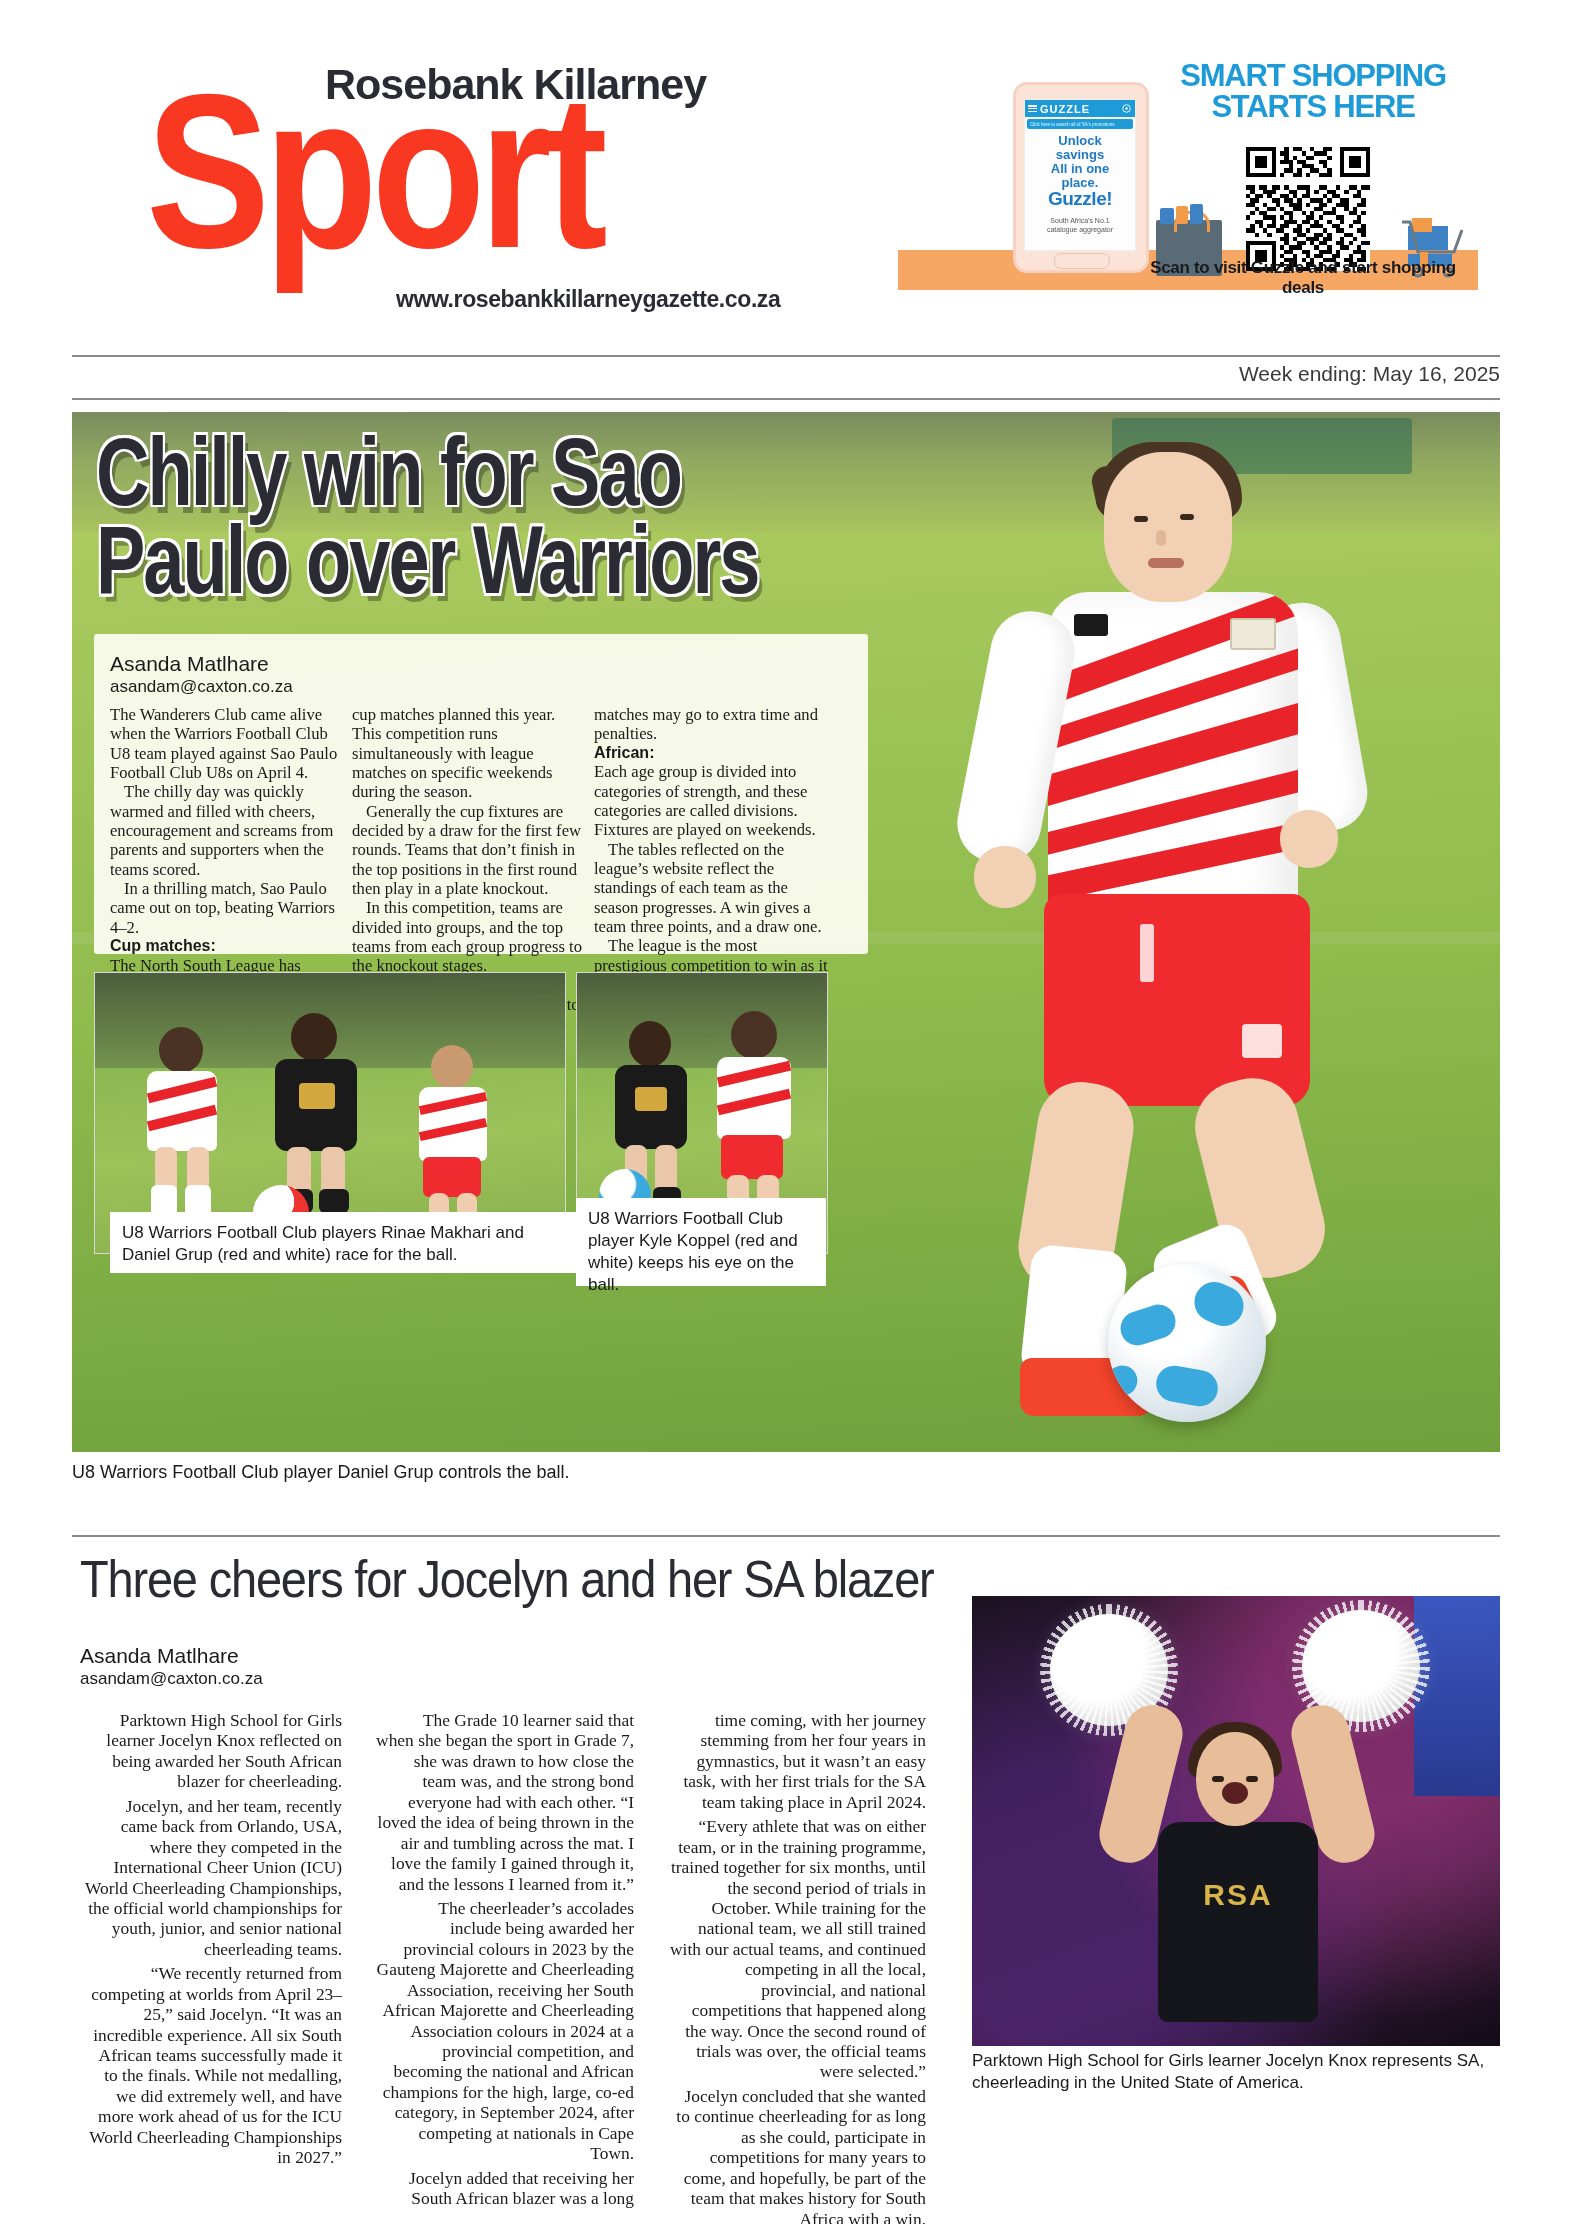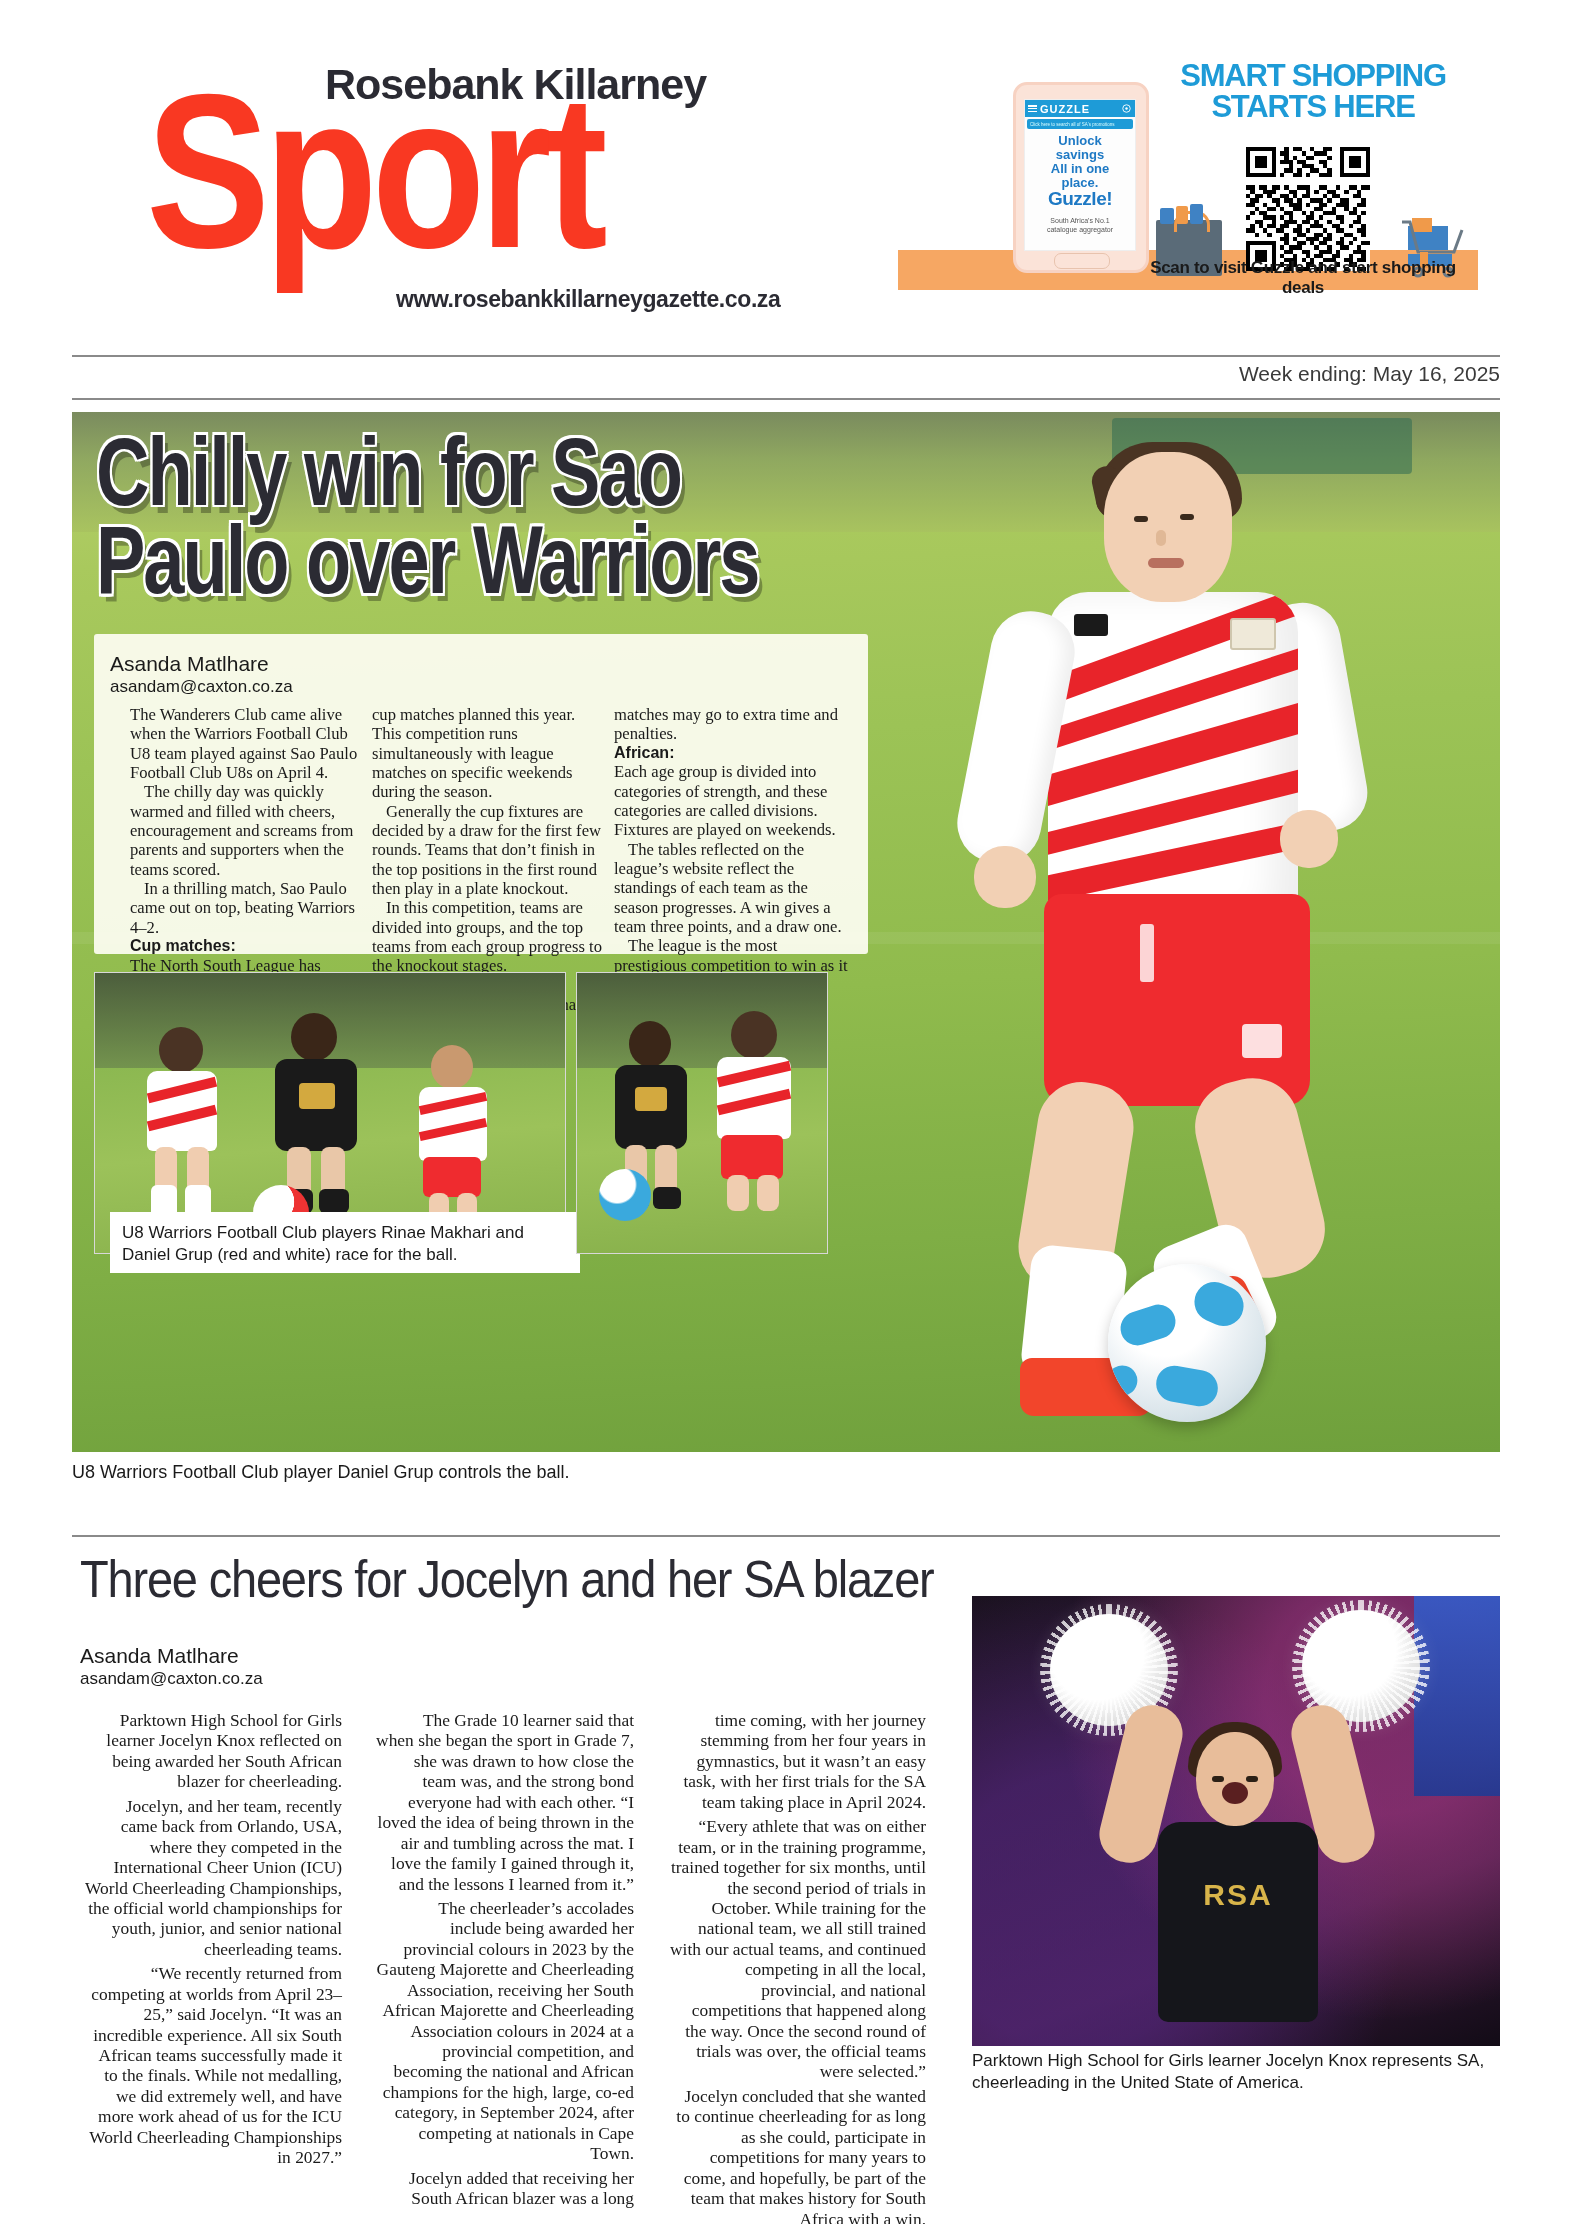--- a/index.html
+++ b/index.html
@@ -74,21 +74,21 @@
 
   
   .h1{position:absolute;left:24px;top:16px;width:840px;font-size:74px;line-height:.92;font-weight:bold;color:#2b2b33;
       letter-spacing:-2px;transform:scaleY(1.3);transform-origin:left top;
       text-shadow:-2px -2px 0 #fff,2px -2px 0 #fff,-2px 2px 0 #fff,2px 2px 0 #fff,0 -2px 0 #fff,0 2px 0 #fff,-2px 0 0 #fff,2px 0 0 #fff,5px 6px 0 rgba(0,0,0,.30);}
 
   
   .panel{position:absolute;left:22px;top:222px;width:774px;height:320px;background:rgba(253,253,242,.93);border-radius:3px;padding:18px 16px 10px 16px;box-sizing:border-box;}
   .byline-name{font-size:21px;font-family:"Liberation Sans",sans-serif;color:#1a1a1a;}
   .byline-mail{font-size:17px;font-family:"Liberation Sans",sans-serif;color:#1a1a1a;margin-top:1px;}
-  .cols3{display:flex;gap:6px;margin-top:0;margin-left:20px;}
+  .cols3{display:flex;gap:6px;margin-top:0;}
   .col{width:236px;font-family:"Liberation Serif",serif;font-size:16.6px;line-height:1.165;color:#1a1a1a;text-align:left;}
   .col p{margin:0;text-indent:14px;}
   .col p.first{text-indent:0;}
   .sub{font-family:"Liberation Sans",sans-serif;font-weight:bold;font-size:16px;}
   .colbody{margin-top:8px;}
 
   
   .subphoto{position:absolute;overflow:hidden;border:1px solid #d8d8d8;background:#7fae45;}
   .sp1{left:22px;top:560px;width:470px;height:280px;}
   .sp2{left:504px;top:560px;width:250px;height:280px;}
@@ -523,20 +523,21 @@
           <div class="k-head" style="left:32px;top:0;width:46px;height:48px;background:#4a3324"></div>
           <div class="k-body" style="left:18px;top:46px;width:74px;height:82px;background:#fff"></div>
           <div style="position:absolute;left:18px;top:58px;width:74px;height:10px;background:#e8242a;transform:rotate(-13deg)"></div>
           <div style="position:absolute;left:18px;top:86px;width:74px;height:10px;background:#e8242a;transform:rotate(-13deg)"></div>
           <div style="position:absolute;left:22px;top:124px;width:62px;height:44px;background:#ef2b2f;border-radius:6px"></div>
           <div class="k-legL" style="left:28px;top:164px;width:22px;height:36px;background:#f0cdb0"></div>
           <div class="k-legR" style="left:58px;top:164px;width:22px;height:36px;background:#f0cdb0"></div>
         </div>
         <div style="position:absolute;left:22px;top:196px;width:52px;height:52px;border-radius:50%;background:radial-gradient(circle at 35% 30%,#fff 0 36%,#3aa9dd 40%,#3aa9dd 100%)"></div>
       </div>
+      <div class="cap cap2">U8 Warriors Football Club player Kyle Koppel (red and white) keeps his eye on the ball.</div>
     </div>
 
     <div class="maincap">U8 Warriors Football Club player Daniel Grup controls the ball.</div>
   </div>
 
   <div class="rule-mid"></div>
 
   <div class="story2">
     <div class="h2">Three cheers for Jocelyn and her SA blazer</div>
 

